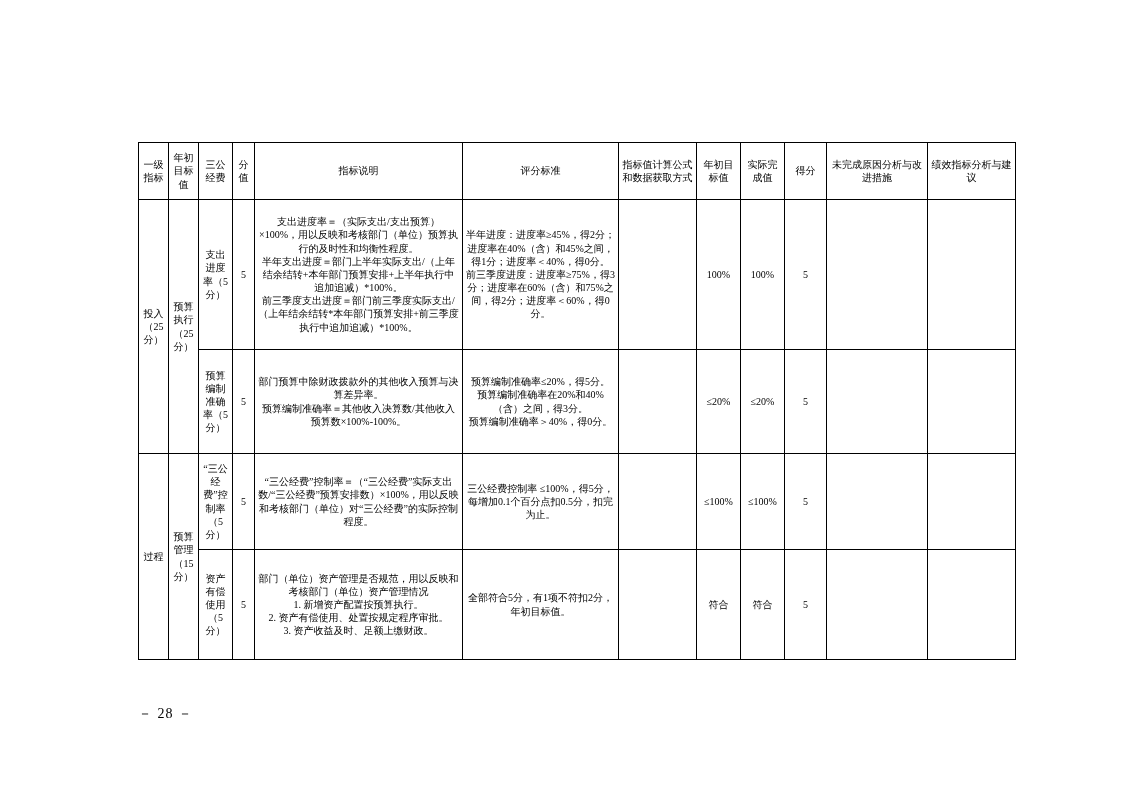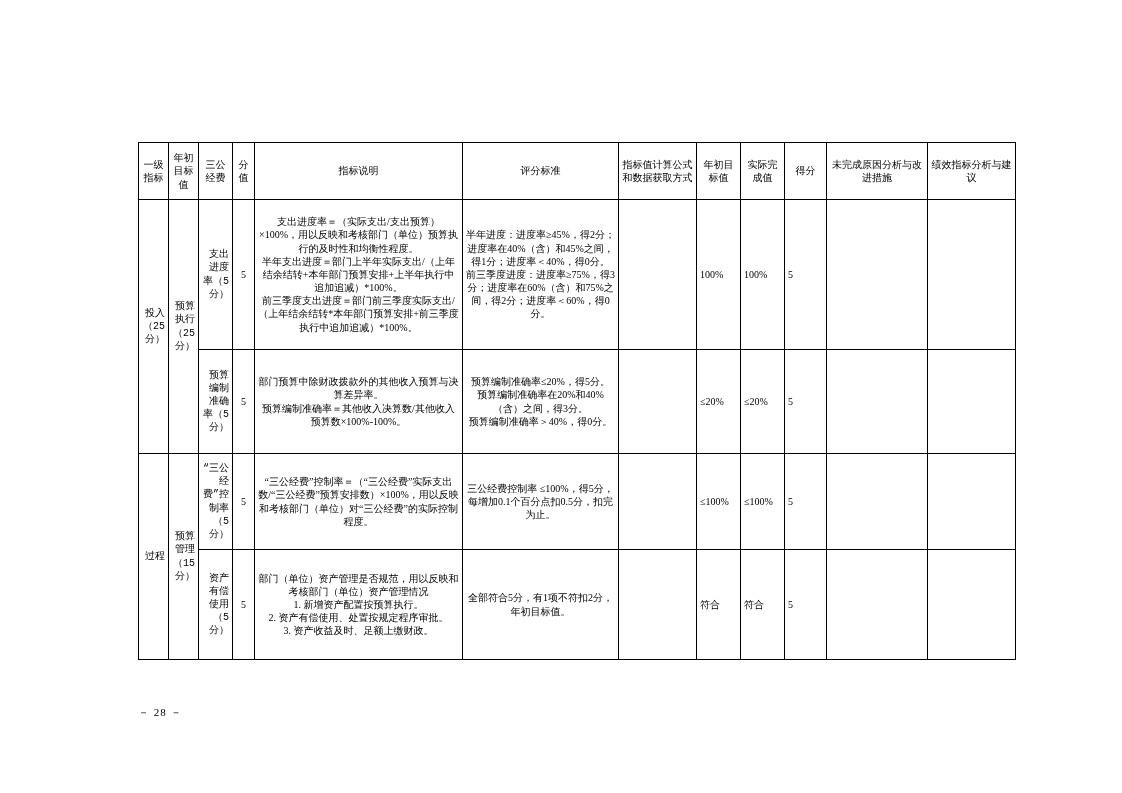--- a/index.html
+++ b/index.html
@@ -41,47 +41,46 @@
   
   .hdr td {
     text-align: center;
     font-size: 11px;
     line-height: 1.25;
     padding: 6px 2px;
     height: 52px;
   }
   
   .vtext {
-    text-align: right;
+    text-align: center;
     font-size: 10.5px;
     line-height: 1.3;
     word-break: break-all;
     padding-left: 1px;
     padding-right: 1px;
-    font-family: Liberation Mono, monospace;
   }
   .desc {
     text-align: center;
     font-size: 10.5px;
     line-height: 1.45;
     padding: 4px 5px;
   }
   .score {
     text-align: center;
     font-size: 10.5px;
   }
   .numcell {
-    text-align: left;
+    text-align: center;
     font-size: 10px;
   }
   .pagenum {
     position: absolute;
     left: 138px;
     top: 705px;
-    font-size: 11px;
+    font-size: 14px;
     letter-spacing: 1px;
   }
 </style>
 </head>
 <body>
 
 <div class="page">
 
   <table class="perf">
     <colgroup>

